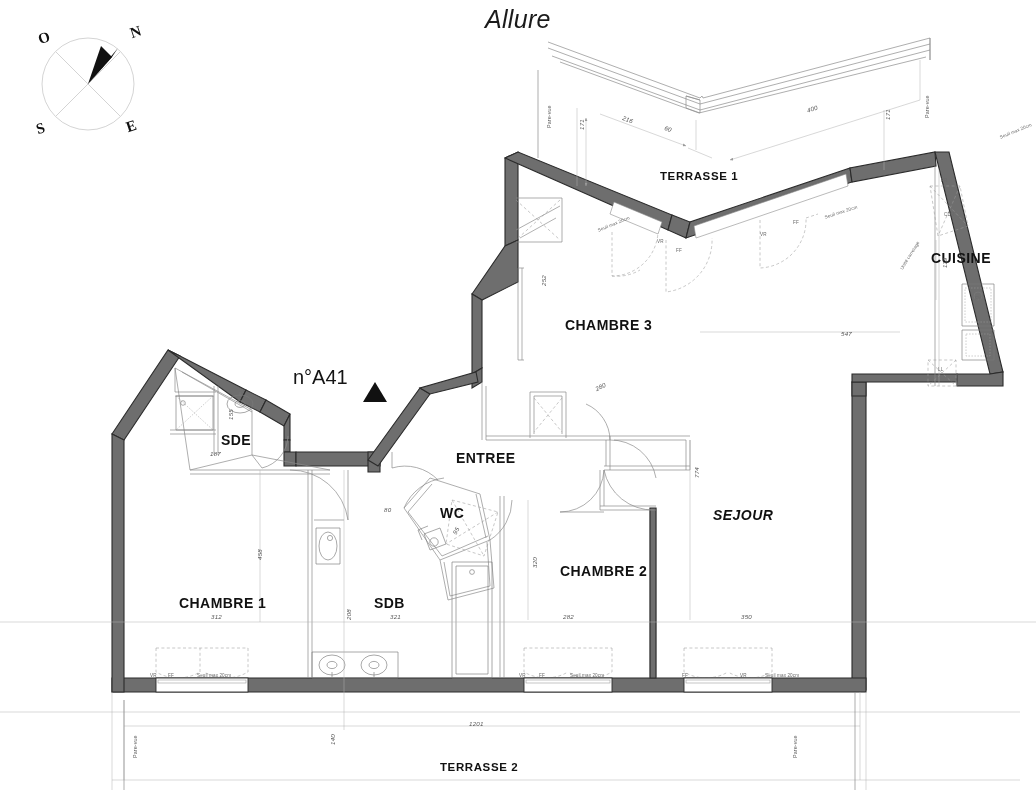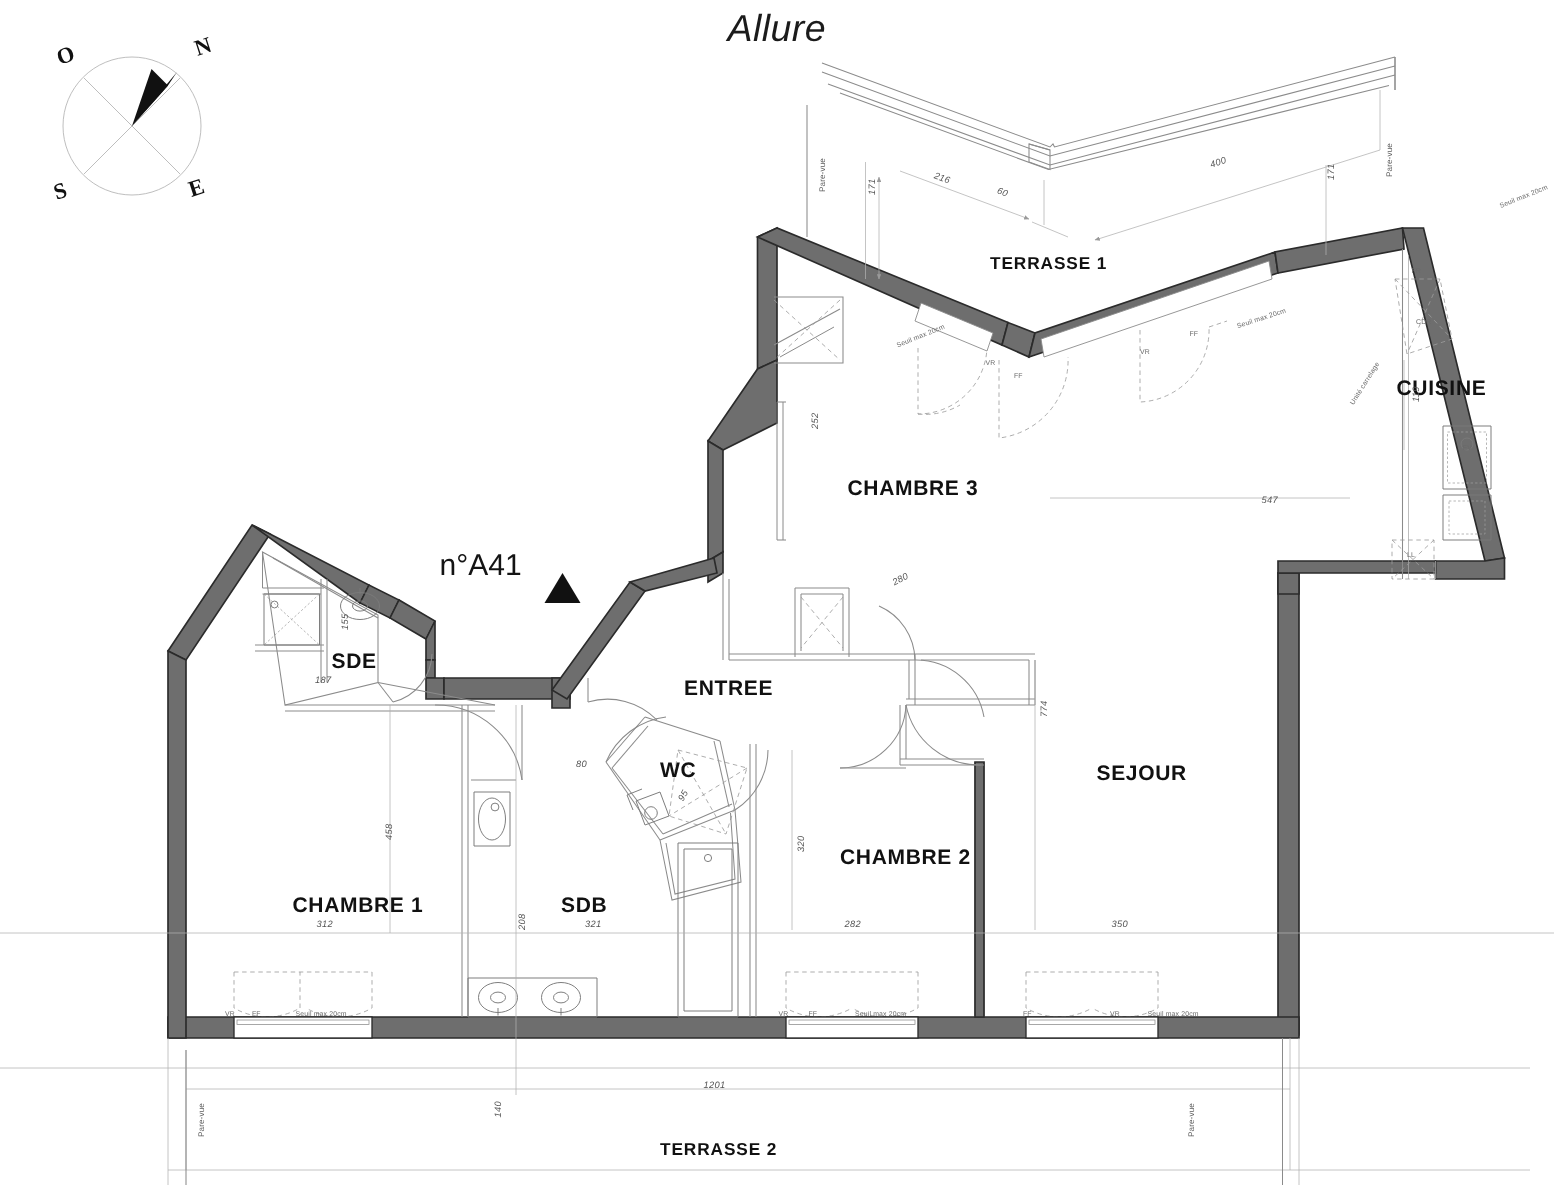--- a/index.html
+++ b/index.html
@@ -343,24 +343,24 @@
               border-bottom:20px solid #111;"></div>
 
   <div class="lbl compass-l" style="left:36px;top:32px;transform:rotate(-18deg);">O</div>
   <div class="lbl compass-l" style="left:128px;top:26px;transform:rotate(-18deg);">N</div>
   <div class="lbl compass-l" style="left:34px;top:122px;transform:rotate(-18deg);">S</div>
   <div class="lbl compass-l" style="left:124px;top:120px;transform:rotate(-18deg);">E</div>
 
   <div class="lbl terr" style="left:648px;top:170px;margin-left:12px;">TERRASSE 1</div>
   <div class="lbl terr" style="left:440px;top:761px;">TERRASSE 2</div>
   <div class="lbl room" style="left:931px;top:250px;">CUISINE</div>
-  <div class="lbl room" style="left:731px;top:507px;">SEJOUR</div>
+  <div class="lbl room" style="left:713px;top:507px;font-style:italic;">SEJOUR</div>
   <div class="lbl room" style="left:565px;top:317px;">CHAMBRE 3</div>
   <div class="lbl room" style="left:560px;top:563px;">CHAMBRE 2</div>
-  <div class="lbl room" style="left:179px;top:595px;margin-left:16px;">CHAMBRE 1</div>
+  <div class="lbl room" style="left:179px;top:595px;">CHAMBRE 1</div>
   <div class="lbl room" style="left:374px;top:595px;">SDB</div>
   <div class="lbl room" style="left:221px;top:432px;">SDE</div>
   <div class="lbl room" style="left:440px;top:505px;">WC</div>
   <div class="lbl room" style="left:456px;top:450px;">ENTREE</div>
 
   <div class="lbl dim" style="left:578px;top:130px;transform:rotate(-90deg);">171</div>
   <div class="lbl dim" style="left:624px;top:114px;transform:rotate(20deg);">216</div>
   <div class="lbl dim" style="left:666px;top:124px;transform:rotate(20deg);">60</div>
   <div class="lbl dim" style="left:806px;top:107px;transform:rotate(-18deg);">400</div>
   <div class="lbl dim" style="left:884px;top:120px;transform:rotate(-90deg);">171</div>

